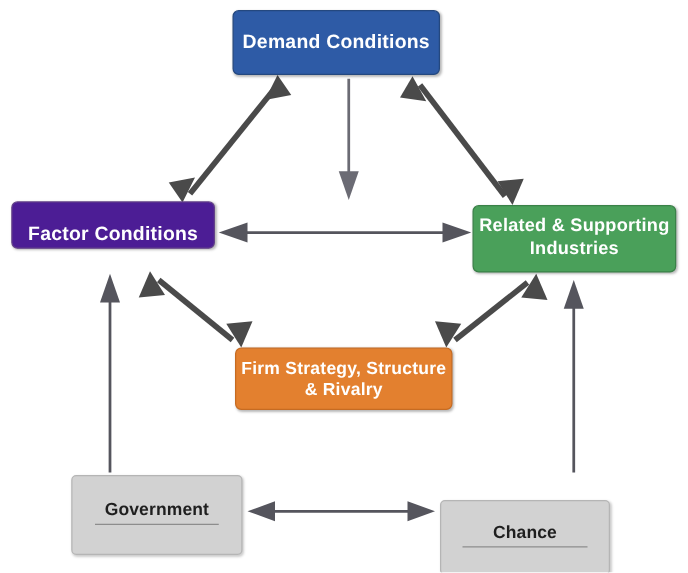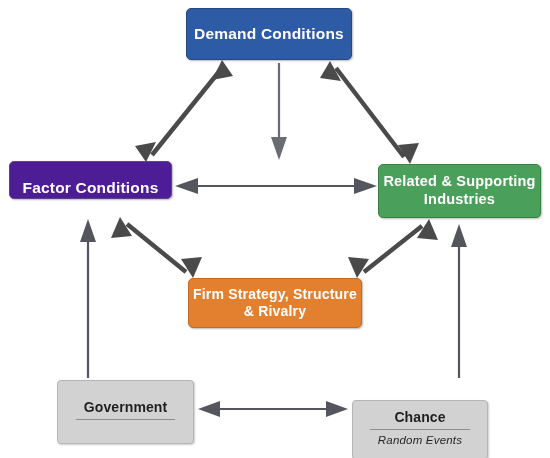--- a/index.html
+++ b/index.html
@@ -189,16 +189,15 @@
   </div>
 
   <div class="node node-grey" id="node-government">
     <span class="grey-title">Government</span>
     <span class="grey-rule"></span>
   </div>
 
   <div class="node node-grey" id="node-chance">
     <span class="grey-title">Chance</span>
     <span class="grey-rule"></span>
-    <span class="grey-sub">Random Events</span>
   </div>
 
 </div>
 
 </body></html>

